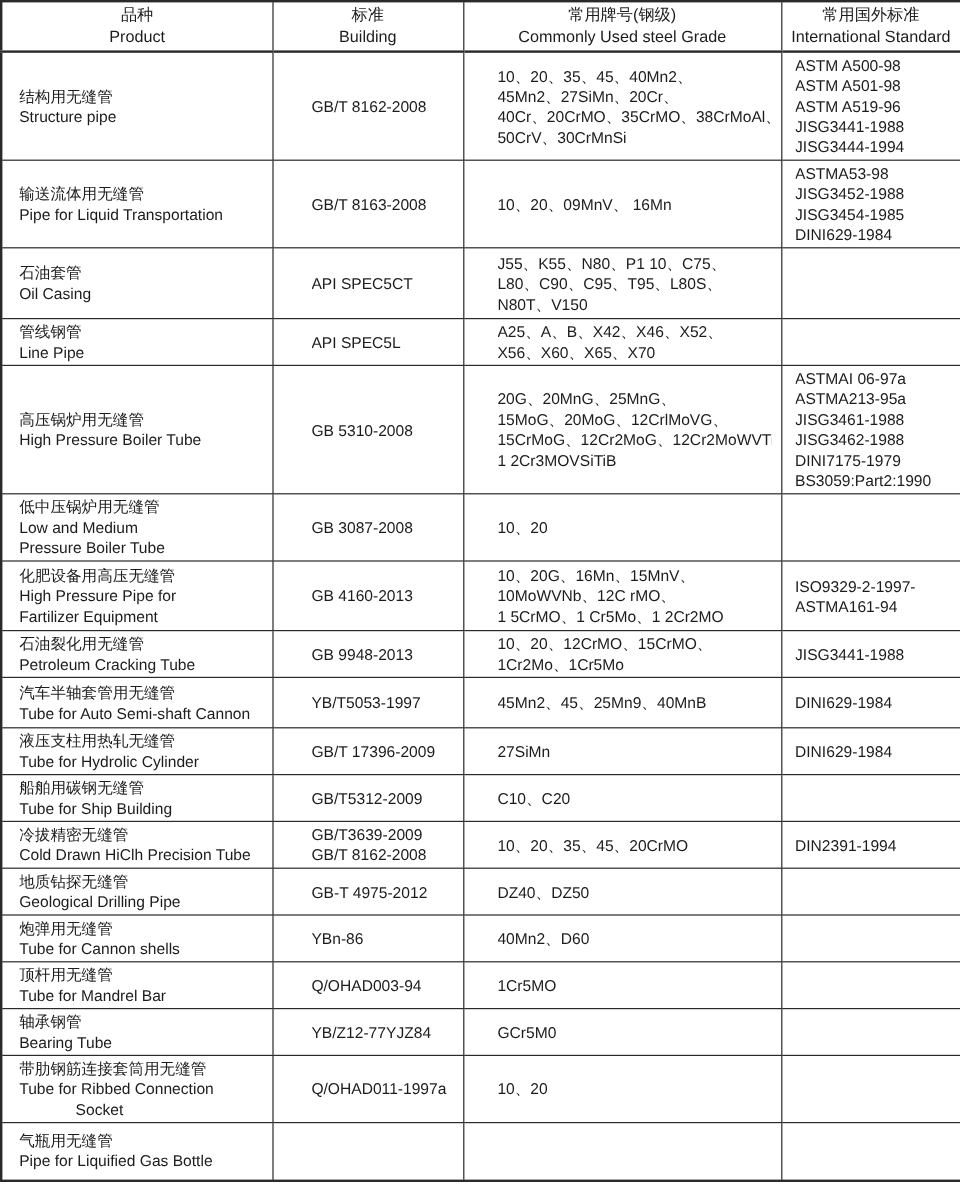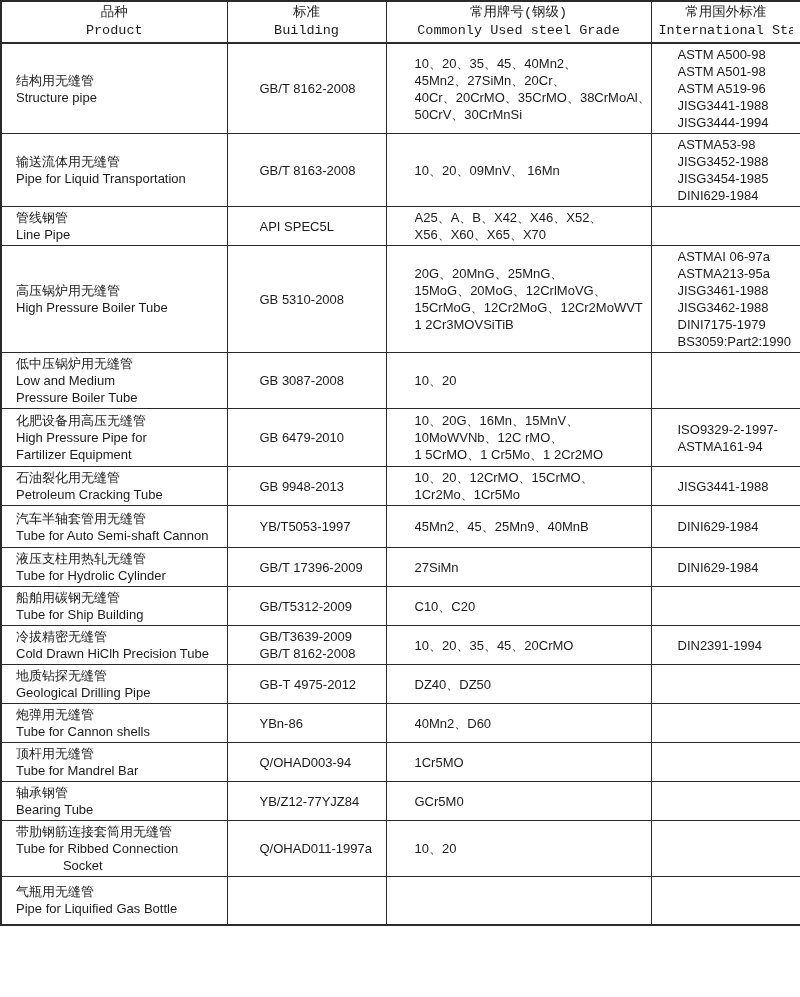--- a/index.html
+++ b/index.html
@@ -26,38 +26,37 @@
     border: 1px solid #2a2a2a;
     vertical-align: middle;
     box-sizing: border-box;
     font-weight: normal;
     overflow: hidden;
   }
   .spec-table thead th {
     border-bottom: 2px solid #2a2a2a;
     text-align: center;
     padding: 2px 7px;
-    font-family: Liberation Mono, monospace;
   }
   .spec-table td {
     padding: 2px 8px 2px 14px;
   }
   .cell {
     white-space: pre;
     font-size: 13px;
     line-height: 17px;
     overflow: hidden;
   }
   .head .cell {
     font-size: 13.5px;
     line-height: 18px;
   }
   td.col-standard { padding-left: 32px; }
   td.col-grades   { padding-left: 28px; }
-  td.col-intl     { padding-left: 26px; }
+  td.col-intl     { padding-left: 11px; }
 </style>
 </head>
 <body>
 
 <div class="sheet">
   <table class="spec-table">
     <colgroup>
       <col style="width:226px">
       <col style="width:159px">
       <col style="width:265px">
@@ -117,20 +116,37 @@
         <td class="col-grades">
             <div class="cell">10、20、09MnV、 16Mn</div>
           </td>
         <td class="col-intl">
             <div class="cell">ASTMA53-98
 JISG3452-1988
 JISG3454-1985
 DINI629-1984</div>
           </td>
       </tr>
+      <tr style="height:59px">
+        <td class="col-product">
+            <div class="cell">石油套管
+Oil Casing</div>
+          </td>
+        <td class="col-standard">
+            <div class="cell">API SPEC5CT</div>
+          </td>
+        <td class="col-grades">
+            <div class="cell">J55、K55、N80、P1 10、C75、
+L80、C90、C95、T95、L80S、
+N80T、V150</div>
+          </td>
+        <td class="col-intl">
+            <div class="cell"></div>
+          </td>
+      </tr>
       <tr style="height:37px">
         <td class="col-product">
             <div class="cell">管线钢管
 Line Pipe</div>
           </td>
         <td class="col-standard">
             <div class="cell">API SPEC5L</div>
           </td>
         <td class="col-grades">
             <div class="cell">A25、A、B、X42、X46、X52、
@@ -179,21 +195,21 @@
             <div class="cell"></div>
           </td>
       </tr>
       <tr style="height:58px">
         <td class="col-product">
             <div class="cell">化肥设备用高压无缝管
 High Pressure Pipe for
 Fartilizer Equipment</div>
           </td>
         <td class="col-standard">
-            <div class="cell">GB 6479-2010</div>
+            <div class="cell">GB 4160-2013</div>
           </td>
         <td class="col-grades">
             <div class="cell">10、20G、16Mn、15MnV、
 10MoWVNb、12C rMO、
 1 5CrMO、1 Cr5Mo、1 2Cr2MO</div>
           </td>
         <td class="col-intl">
             <div class="cell">ISO9329-2-1997-
 ASTMA161-94</div>
           </td>

